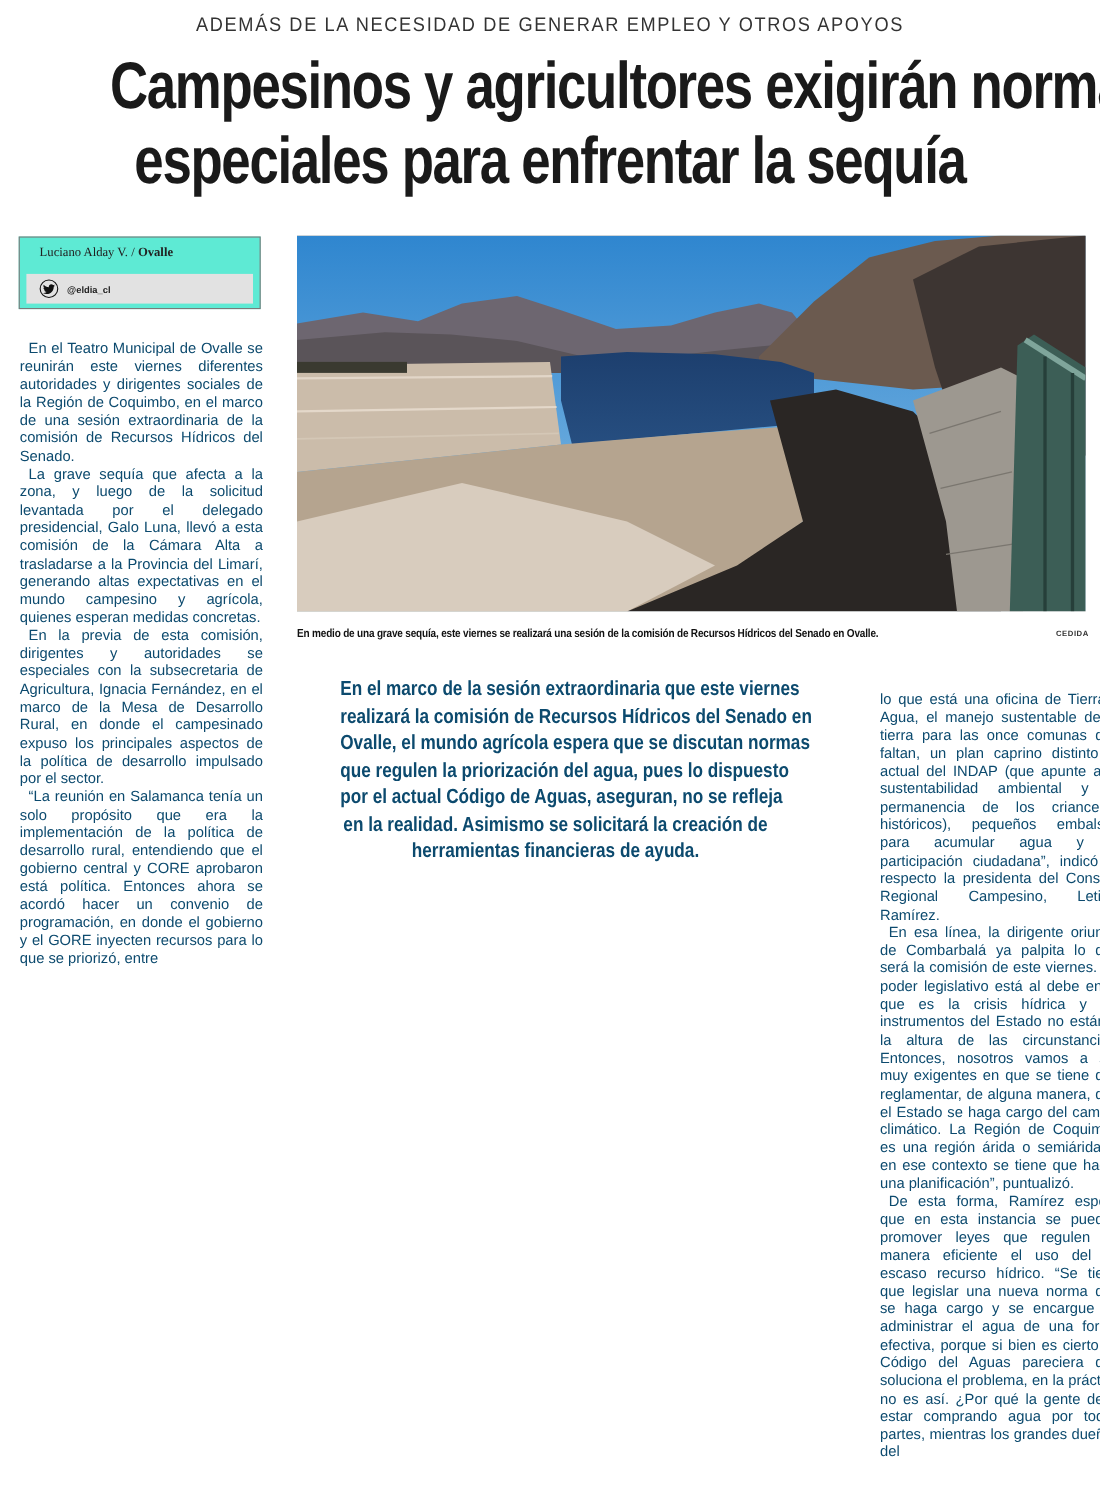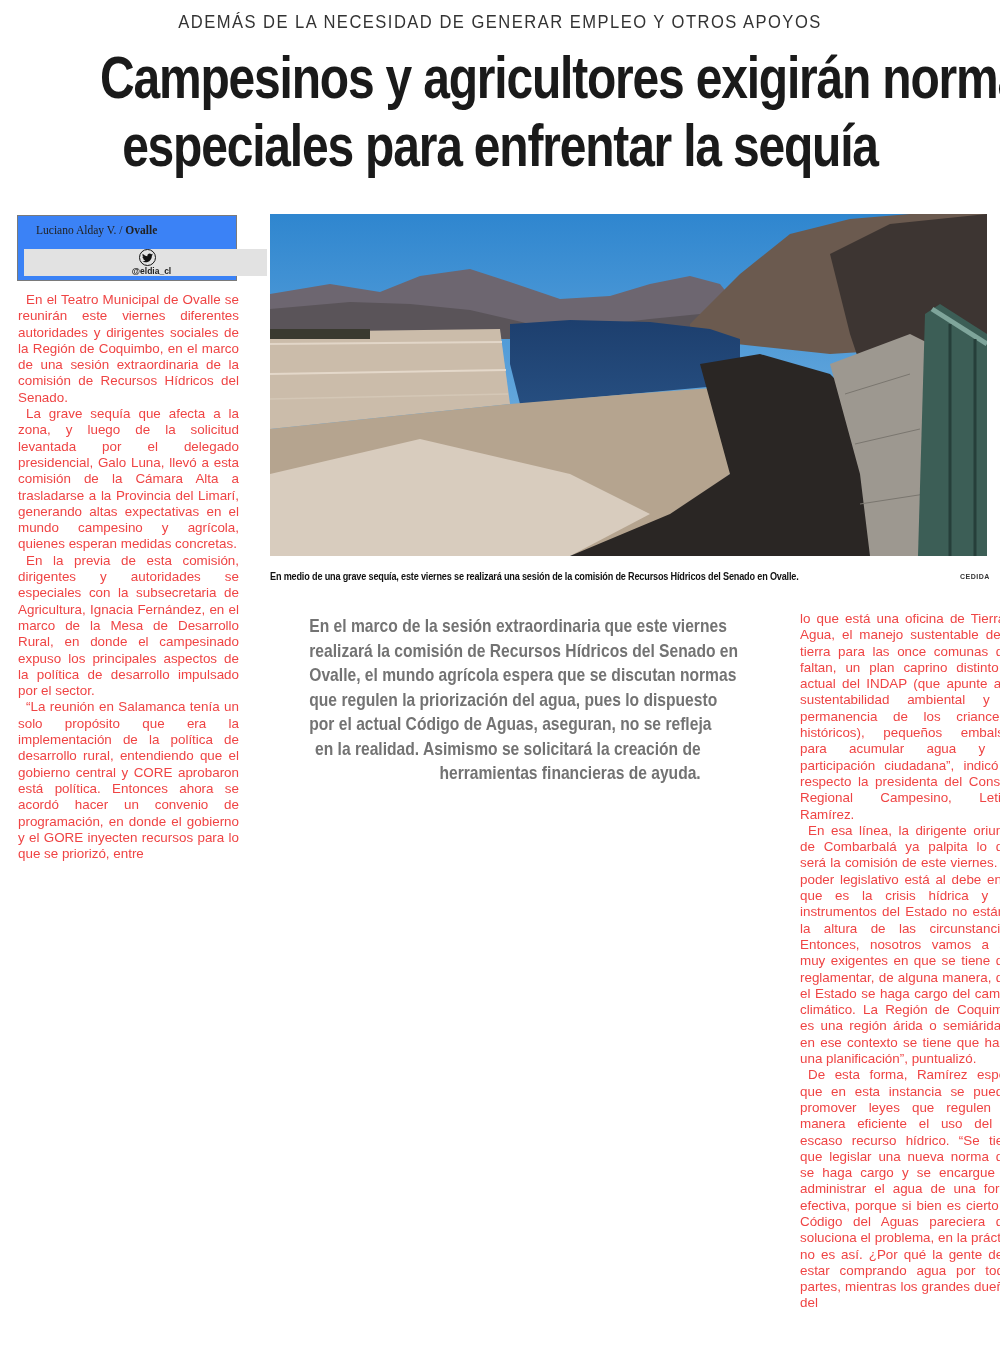--- a/index.html
+++ b/index.html
@@ -14,62 +14,62 @@
   }
   .headline {
     position: absolute; left: 0; top: 44px; width: 1000px; text-align: center;
     font-family: "Liberation Sans", sans-serif; font-weight: bold;
     font-size: 60px; line-height: 68px; color: #1a1a1a; letter-spacing: -1.5px;
   }
   .headline span { display: block; transform: scaleX(0.80); transform-origin: center; white-space: nowrap; }
 
   .byline-box {
     position: absolute; left: 17px; top: 215px; width: 220px; height: 66px;
-    border: 1px solid #7a7a7a; background: #3b82f6;
+    border: 1px solid #7a7a7a; background: #5eead4;
   }
   .byline-name {
     position: absolute; left: 18px; top: 8px;
     font-family: "Liberation Serif", serif; font-size: 11.5px; color: #222;
   }
   .byline-name b { font-weight: bold; }
   .byline-social {
-    position: absolute; left: 6px; top: 33px; width: 243px; height: 27px; background: #e2e2e2;
-    display: flex; align-items: center; padding-left: 12px; flex-direction: column;
+    position: absolute; left: 6px; top: 33px; width: 206px; height: 27px; background: #e2e2e2;
+    display: flex; align-items: center; padding-left: 12px;
   }
   .tw-icon {
     width: 17px; height: 17px; border: 1.6px solid #111; border-radius: 50%;
     display: flex; align-items: center; justify-content: center; margin-right: 8px;
   }
   .tw-handle { font-size: 8.5px; font-weight: bold; color: #222; }
 
   .col {
-    position: absolute; font-size: 13.4px; line-height: 16.3px; color: #ef4444;
-    text-align: justify; hyphens: auto;
+    position: absolute; font-size: 13.4px; line-height: 16.3px; color: #0c4a6e;
+    text-align: justify; hyphens: auto; margin-top: 17px;
   }
   .col p { text-indent: 8px; }
   .col-left { left: 18px; top: 292px; width: 221px; }
   .col-right { left: 800px; top: 611px; width: 218px; }
 
   .photo {
     position: absolute; left: 270px; top: 214px; width: 717px; height: 342px; overflow: hidden;
     background: #d9cfc4;
   }
   .caption {
     position: absolute; left: 270px; top: 570px; width: 660px;
     font-size: 10.6px; font-weight: bold; color: #111; letter-spacing: -0.2px; white-space: nowrap;
     transform: scaleX(0.86); transform-origin: left;
   }
   .credit {
     position: absolute; left: 960px; top: 573px;
     font-size: 7px; font-weight: bold; color: #333; letter-spacing: 0.5px;
   }
   .lead {
-    position: absolute; left: 272px; top: 614px; width: 466px; text-align: right;
+    position: absolute; left: 272px; top: 614px; width: 466px; text-align: center;
     font-family: "Liberation Sans", sans-serif; font-weight: bold;
-    font-size: 18.6px; line-height: 24.5px; color: #737373;
+    font-size: 18.6px; line-height: 24.5px; color: #0c4a6e;
   }
   .lead span { display: block; transform: scaleX(0.84); transform-origin: center; white-space: nowrap; }
 </style>
 </head>
 <body>
 
 <div class="kicker">ADEMÁS DE LA NECESIDAD DE GENERAR EMPLEO Y OTROS APOYOS</div>
 
 <h1 class="headline">
   <span>Campesinos y agricultores exigirán normas</span>

